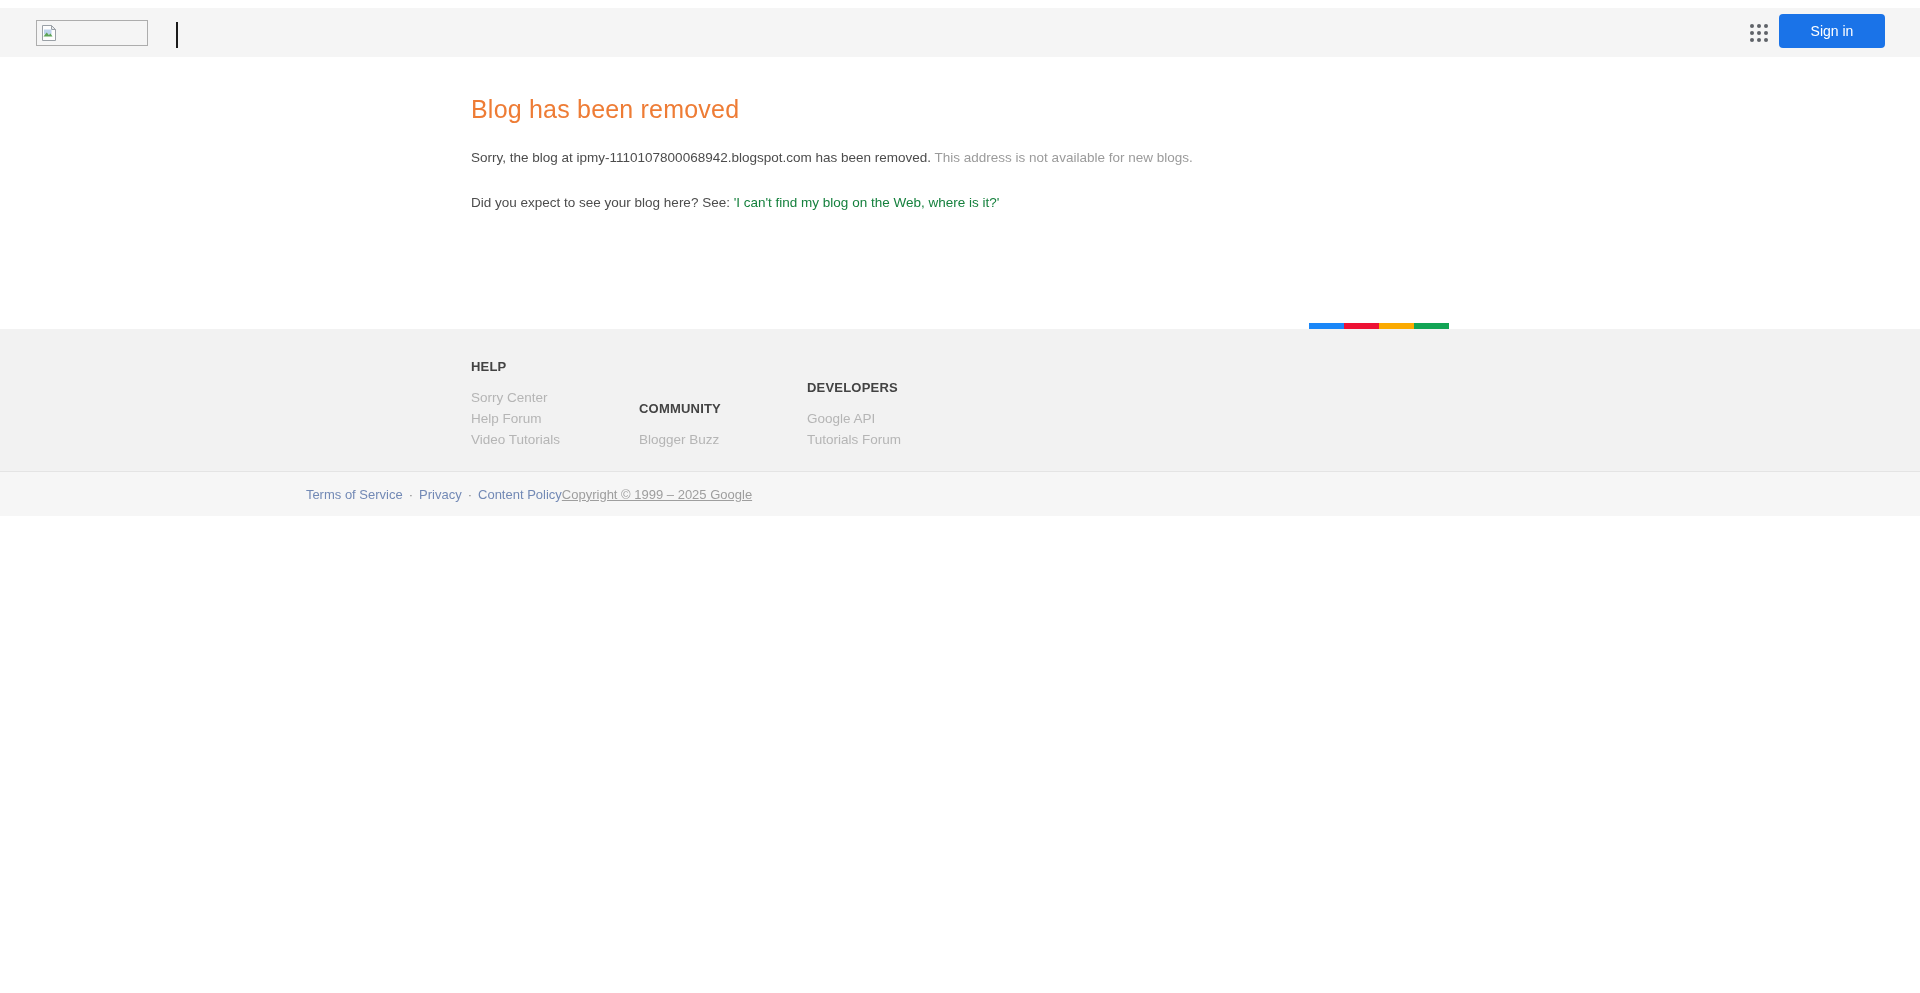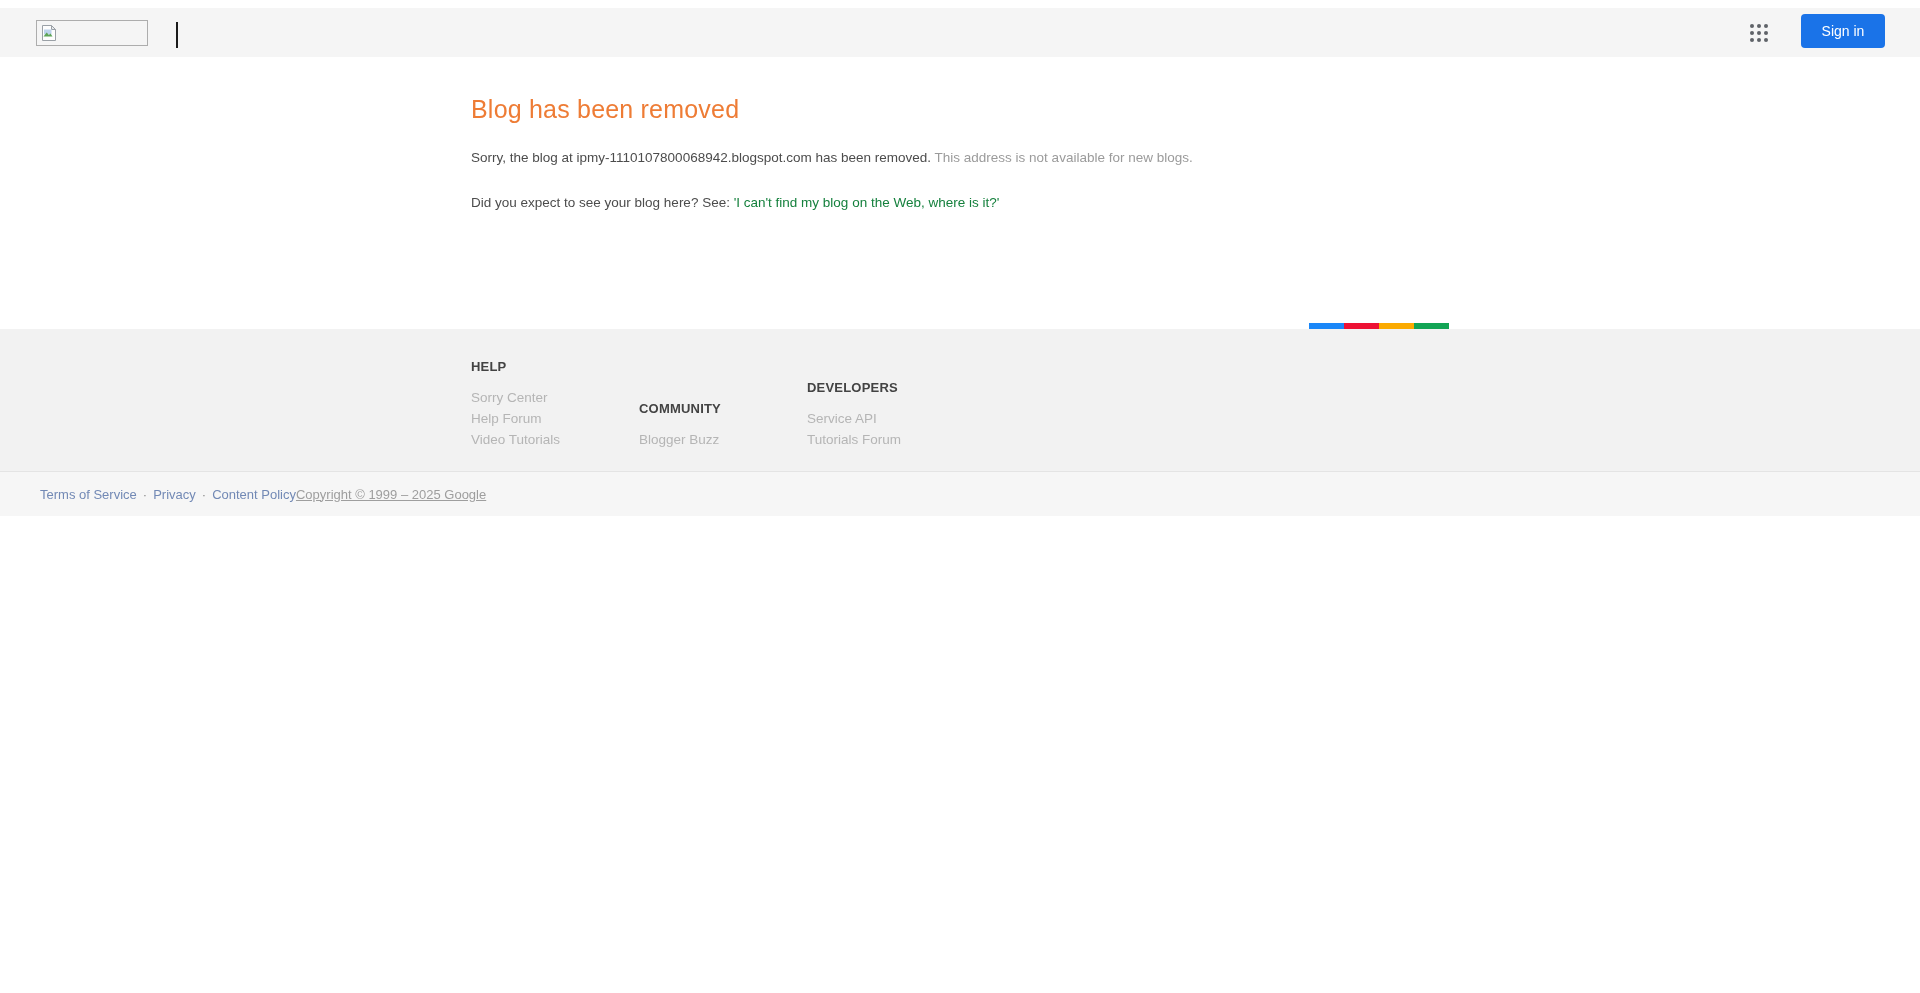--- a/index.html
+++ b/index.html
@@ -48,21 +48,21 @@
     gap: 3px;
     align-content: center;
     justify-content: center;
     cursor: pointer;
     padding: 1px;
   }
   .apps-grid i { width: 4px; height: 4px; border-radius: 50%; background: #5f6368; }
   .signin-btn {
     position: absolute;
     right: 35px; top: 6px;
-    width: 84px; height: 34px;
+    width: 106px; height: 34px;
     border: none;
     border-radius: 4px;
     background: #1a73e8;
     color: #fff;
     font-size: 14px;
     font-family: inherit;
     cursor: pointer;
   }
 
   
@@ -124,21 +124,21 @@
   .footer-bottom {
     position: absolute;
     top: 471px; left: 0; right: 0;
     height: 45px;
     background: #f6f6f6;
     border-top: 1px solid #e4e4e4;
   }
   .footer-bottom .container {
     display: flex;
     align-items: center;
-    justify-content: flex-start;
+    justify-content: center;
     height: 100%;
     font-size: 13px;
     margin-left: 40px;
   }
   .legal-links a { color: #7289b5; text-decoration: none; cursor: pointer; }
   .legal-links .sep { color: #8a8a8a; margin: 0 6px; }
   .copyright { color: #9e9e9e; text-decoration: underline; }
 </style>
 </head>
 <body>
@@ -198,21 +198,21 @@
         </div>
         <div class="footer-col">
           <h4>COMMUNITY</h4>
           <ul>
             <li><a href="#">Blogger Buzz</a></li>
           </ul>
         </div>
         <div class="footer-col">
           <h4>DEVELOPERS</h4>
           <ul>
-            <li><a href="#">Service API</a></li>
+            <li><a href="#">Google API</a></li>
             <li><a href="#">Tutorials Forum</a></li>
           </ul>
         </div>
       </div>
     </div>
   </div>
 
   <div class="footer-bottom">
     <div class="container">
       <div class="legal-links">

